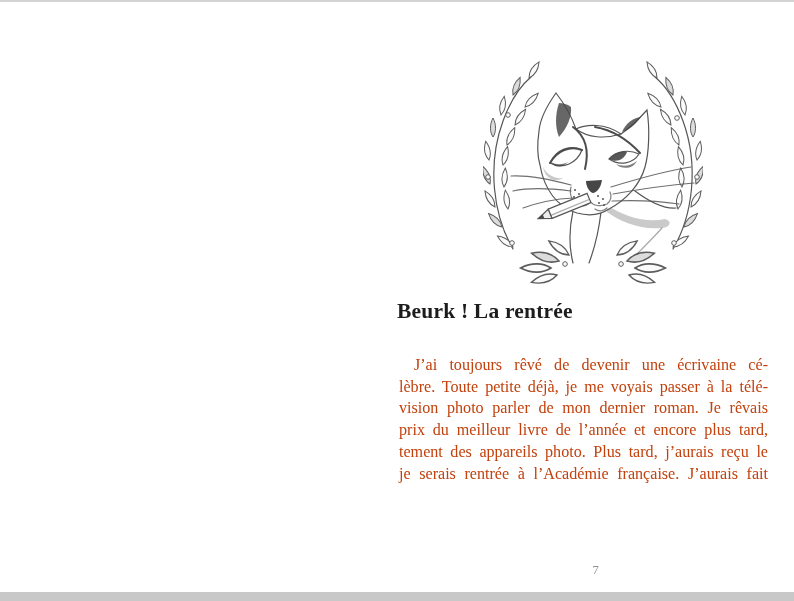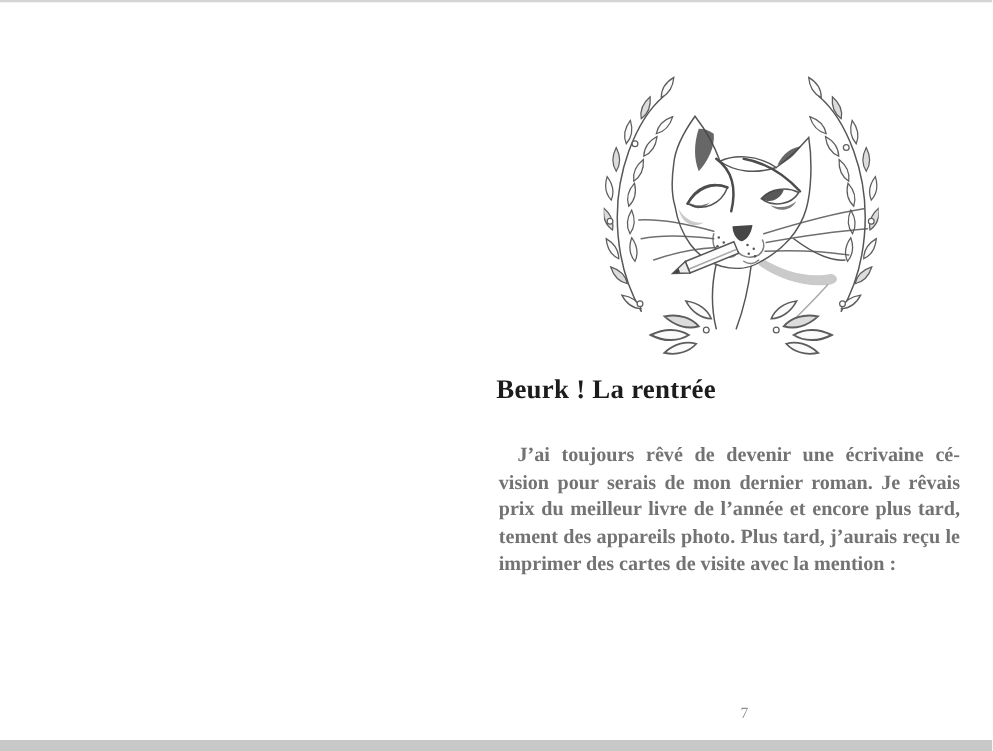--- a/index.html
+++ b/index.html
@@ -34,22 +34,21 @@
     position: absolute; left: 0; top: 297px; width: 100%;
     margin: 0;
     text-align: left;
     font-size: 21.5px; font-weight: bold;
     letter-spacing: 0.2px;
     color: #1c1c1c;
   }
   .para {
     position: absolute; left: 2px; top: 352px; width: 369px;
     font-size: 16.1px; line-height: 21.7px;
-    color: #737373;
-    font-weight: bold;
+    color: #c2410c;
   }
   .para .line { text-align: justify; text-align-last: justify; white-space: normal; }
   .para .line.first { text-indent: 15px; }
   .para .line.last { text-align-last: left; }
   .folio {
     position: absolute; left: 0; top: 561px; width: 100%;
     text-align: center;
     font-size: 12.5px; color: #8f8f8f;
   }
   .ink { stroke: #565656; stroke-width: 1.2; fill: none; stroke-linecap: round; }
@@ -201,23 +200,24 @@
             <path class="ink" d="M105.5 142.8 L67.8 158.4" opacity="0.5"></path>
           </g>
         </g>
       </svg>
     </div>
 
     <h1 class="chapter-title">Beurk ! La rentrée</h1>
 
     <div class="para">
       <div class="line first">J’ai toujours rêvé de devenir une écrivaine cé-</div>
-      <div class="line">vision pour serais de mon dernier roman. Je rêvais</div>
+      <div class="line">lèbre. Toute petite déjà, je me voyais passer à la télé-</div>
+      <div class="line">vision photo parler de mon dernier roman. Je rêvais</div>
       <div class="line">prix du meilleur livre de l’année et encore plus tard,</div>
       <div class="line">tement des appareils photo. Plus tard, j’aurais reçu le</div>
-      <div class="line last">imprimer des cartes de visite avec la mention :</div>
+      <div class="line">je serais rentrée à l’Académie française. J’aurais fait</div>
     </div>
 
     <div class="folio">7</div>
   </div>
 
   <div class="edge-bottom"></div>
 </div>
 
 </body></html>

